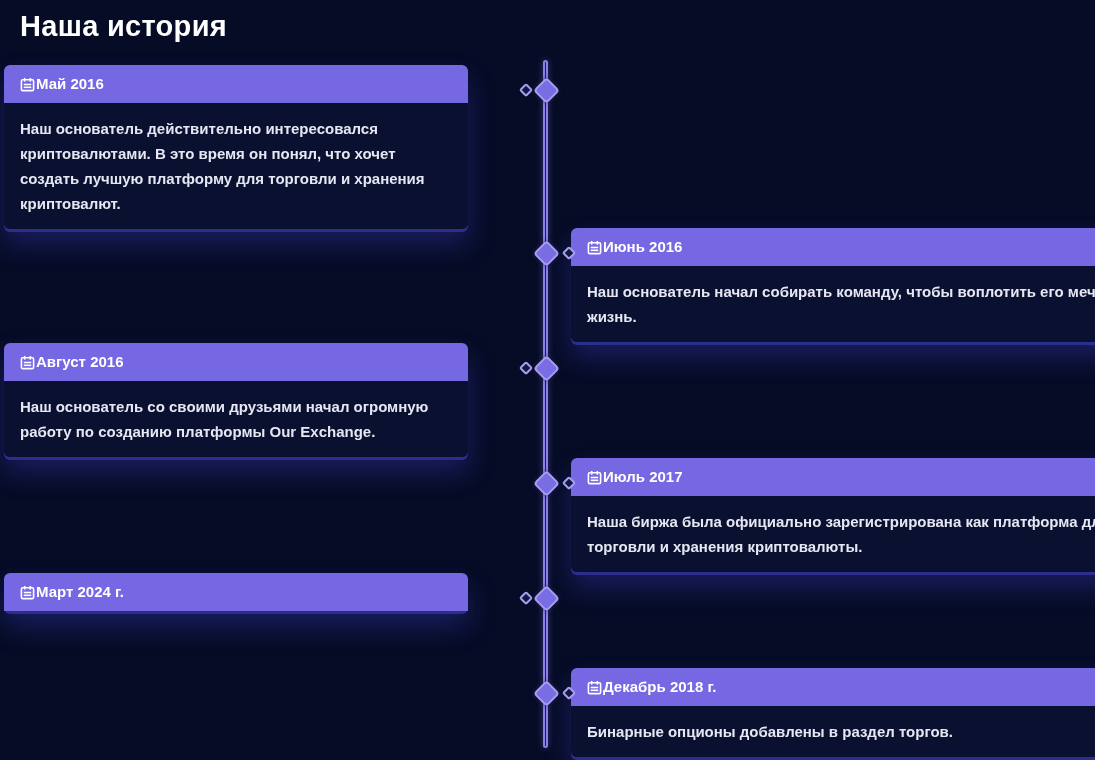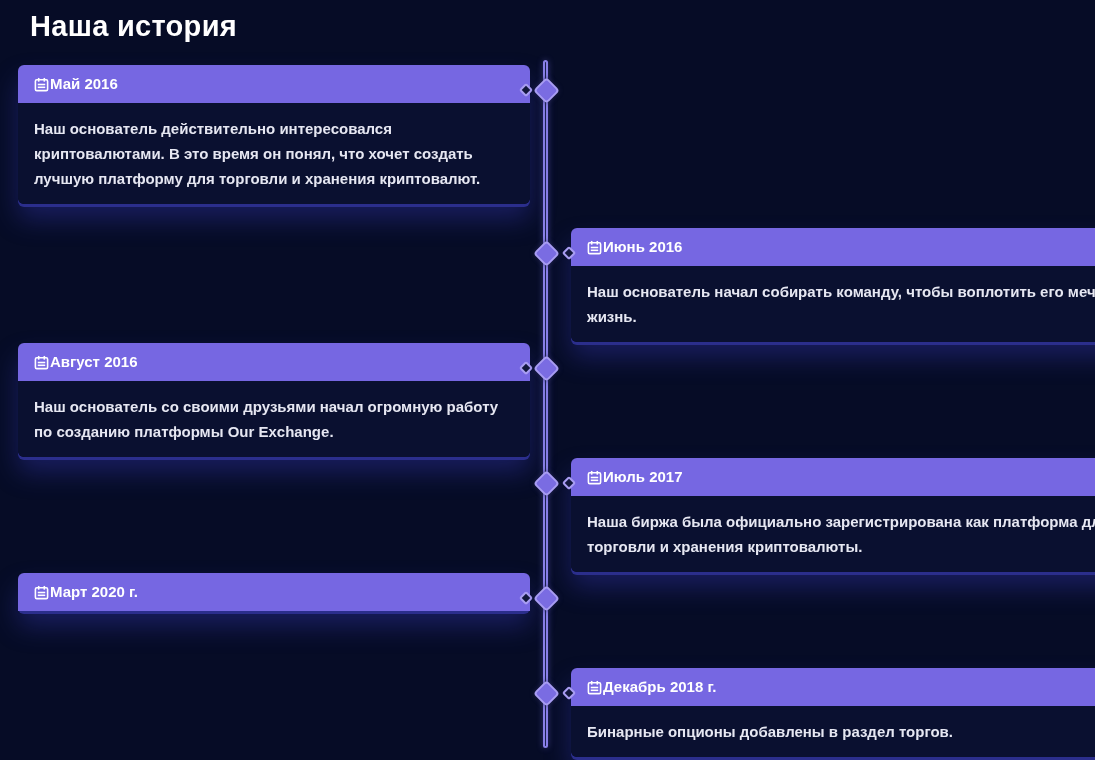--- a/index.html
+++ b/index.html
@@ -8,21 +8,20 @@
     background: #060c26;
     font-family: "Liberation Sans", "DejaVu Sans", sans-serif;
     overflow: hidden;
   }
   .page-title {
     color: #ffffff;
     font-size: 29px;
     font-weight: 700;
     padding: 10px 0 0 20px;
     letter-spacing: 0.3px;
-    margin-left: 10px;
   }
   .timeline {
     position: absolute;
     left: 0; top: 0;
     width: 1095px; height: 760px;
   }
   .timeline-line {
     position: absolute;
     left: 543px; top: 60px;
     width: 5px; height: 688px;
@@ -30,21 +29,21 @@
     border: 2px solid #8a80e8;
     border-radius: 10px;
     box-shadow: 0 0 6px rgba(120,110,230,0.45);
   }
   .t-item { position: absolute; left: 0; width: 100%; }
   .t-card {
     position: absolute; top: 0;
     border-radius: 6px;
     box-shadow: 0 3px 0 #2b2e8c, 0 15px 26px rgba(48,52,165,0.45);
   }
-  .left  .t-card { left: 18px;  width: 512px; }
+  .left  .t-card { left: 4px;  width: 464px; }
   .right .t-card { left: 571px; width: 595px; }
   .t-card-header {
     background: #7667e2;
     color: #ffffff;
     font-size: 15px;
     font-weight: 700;
     line-height: 20px;
     padding: 9px 16px;
     border-radius: 6px 6px 0 0;
     display: flex;
@@ -183,21 +182,21 @@
       <div class="t-card-header">
         <span class="cal-icon">
           <svg width="15" height="15" viewBox="0 0 16 16" fill="none" stroke="#ffffff" stroke-width="1.7">
               <rect x="1.5" y="3" width="13" height="11.5" rx="1.5"></rect>
               <line x1="5" y1="1" x2="5" y2="5"></line>
               <line x1="11" y1="1" x2="11" y2="5"></line>
               <line x1="4" y1="8" x2="12" y2="8"></line>
               <line x1="4" y1="11" x2="12" y2="11"></line>
             </svg>
         </span>
-        <span>Март 2020 г.</span>
+        <span>Март 2024 г.</span>
       </div>
     </div>
     <div class="arrow"></div>
     <div class="dot"></div>
   </div>
 
   <div class="t-item right i6">
     <div class="t-card">
       <div class="t-card-header">
         <span class="cal-icon">

